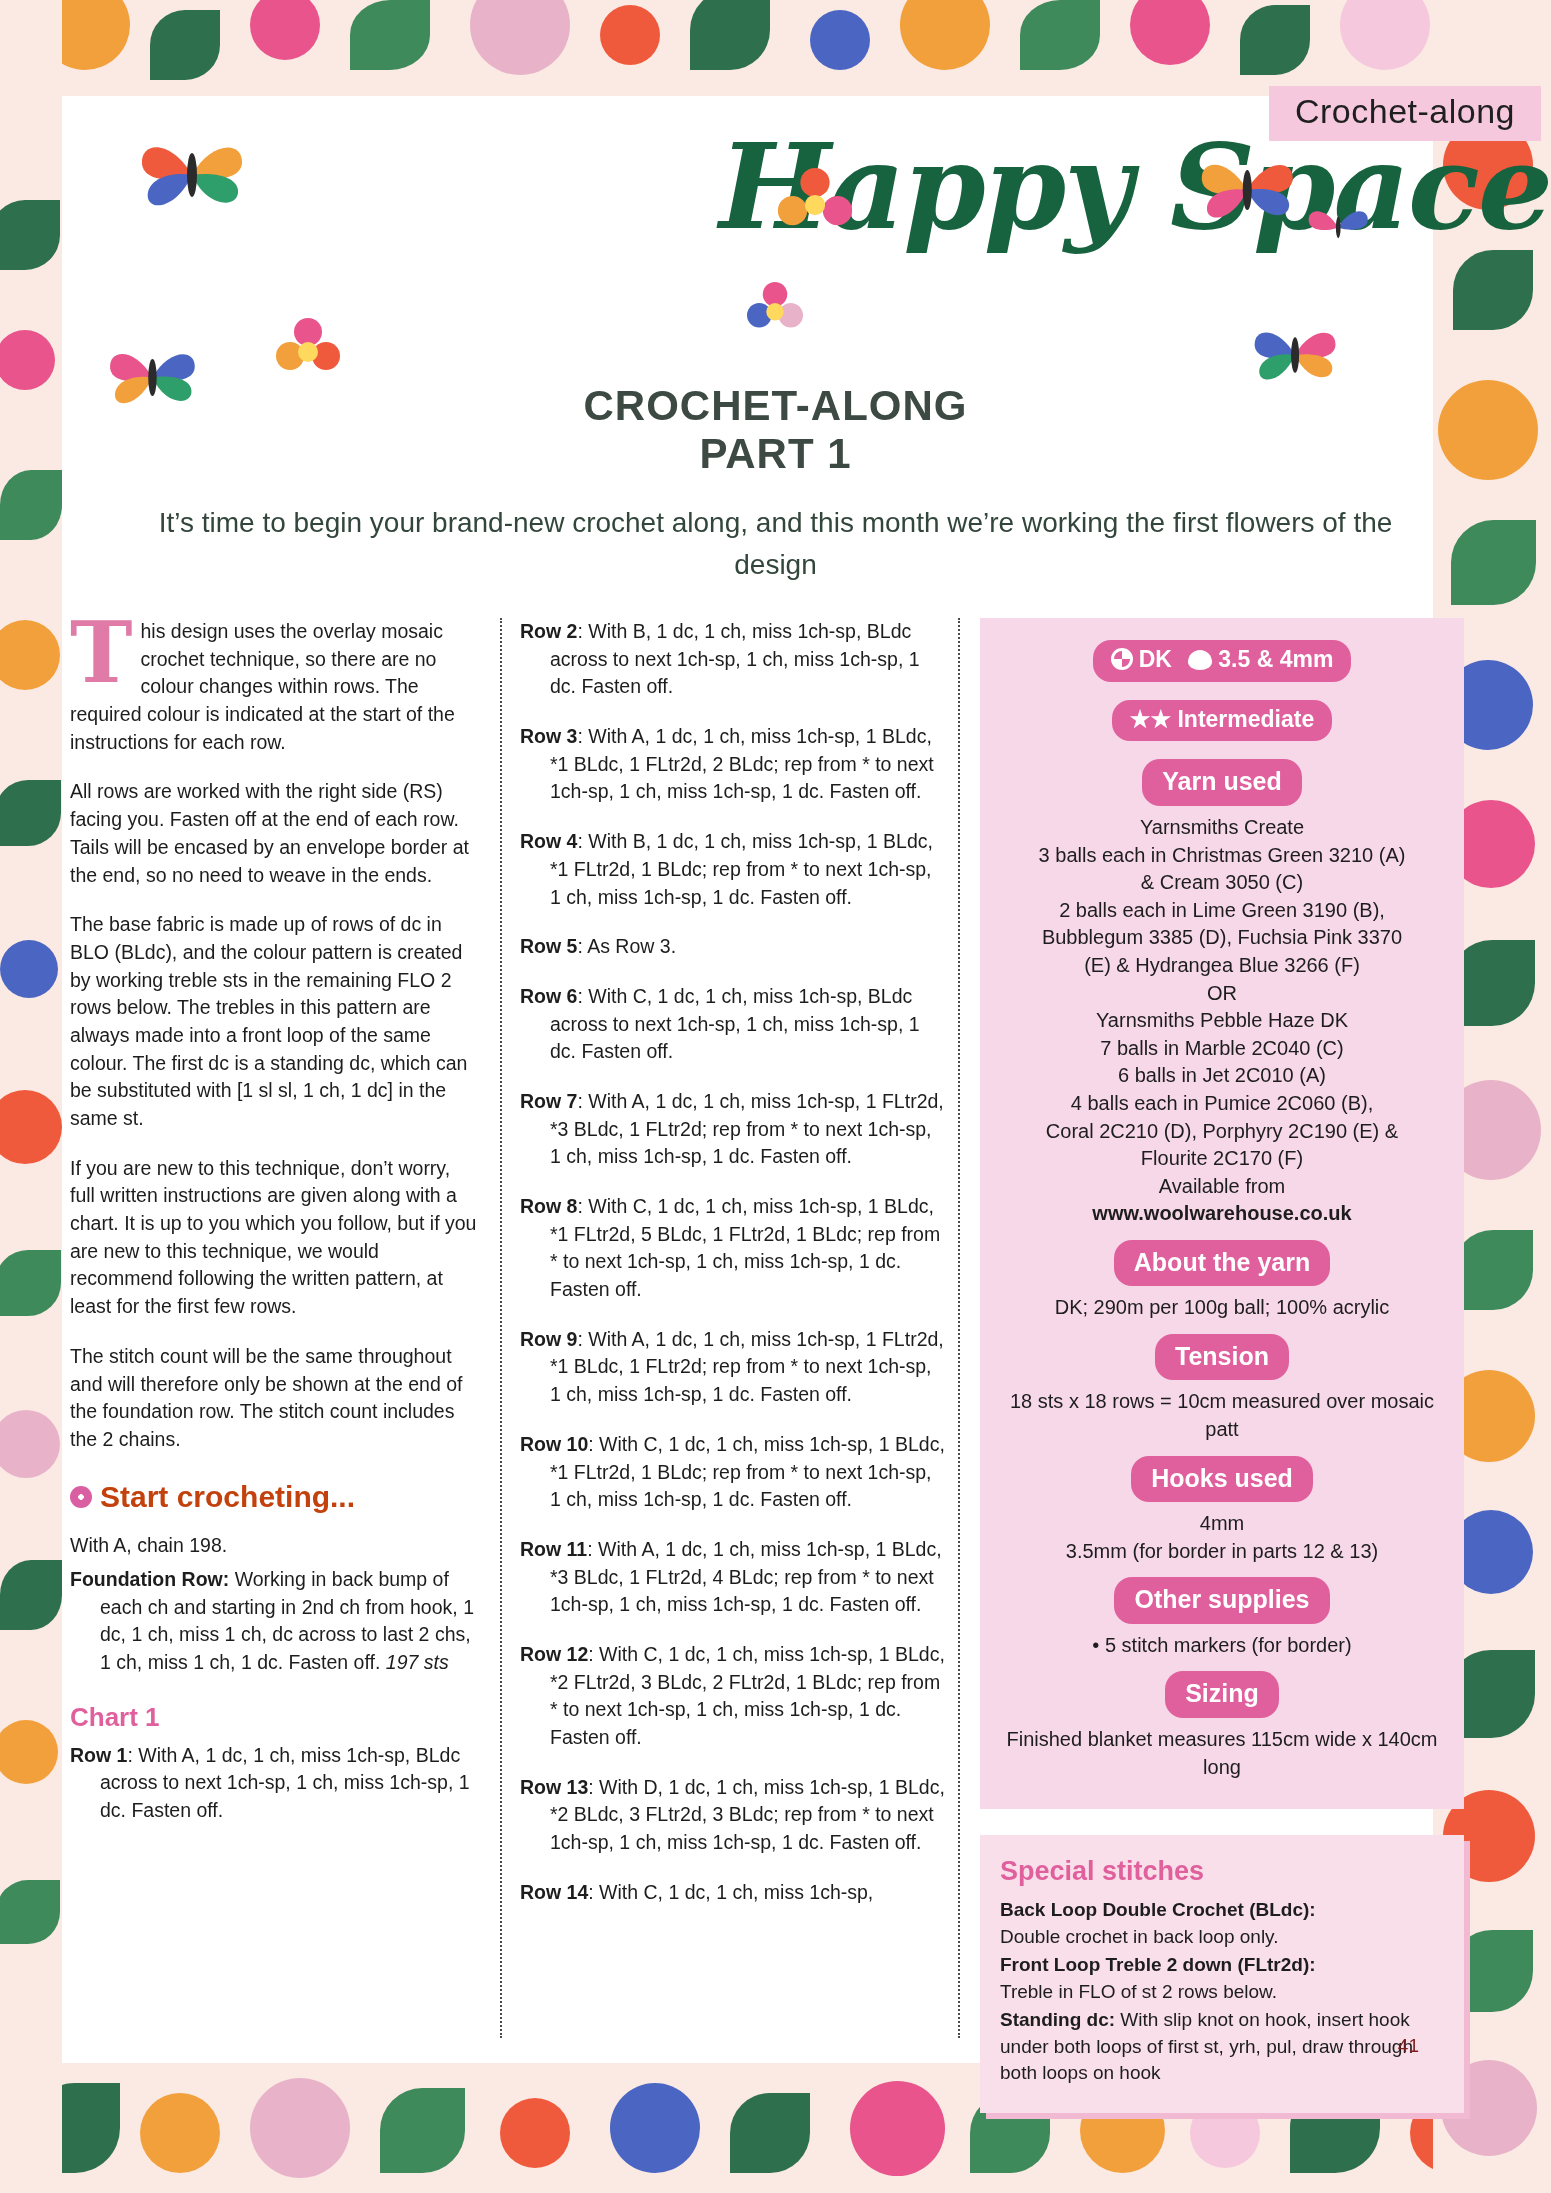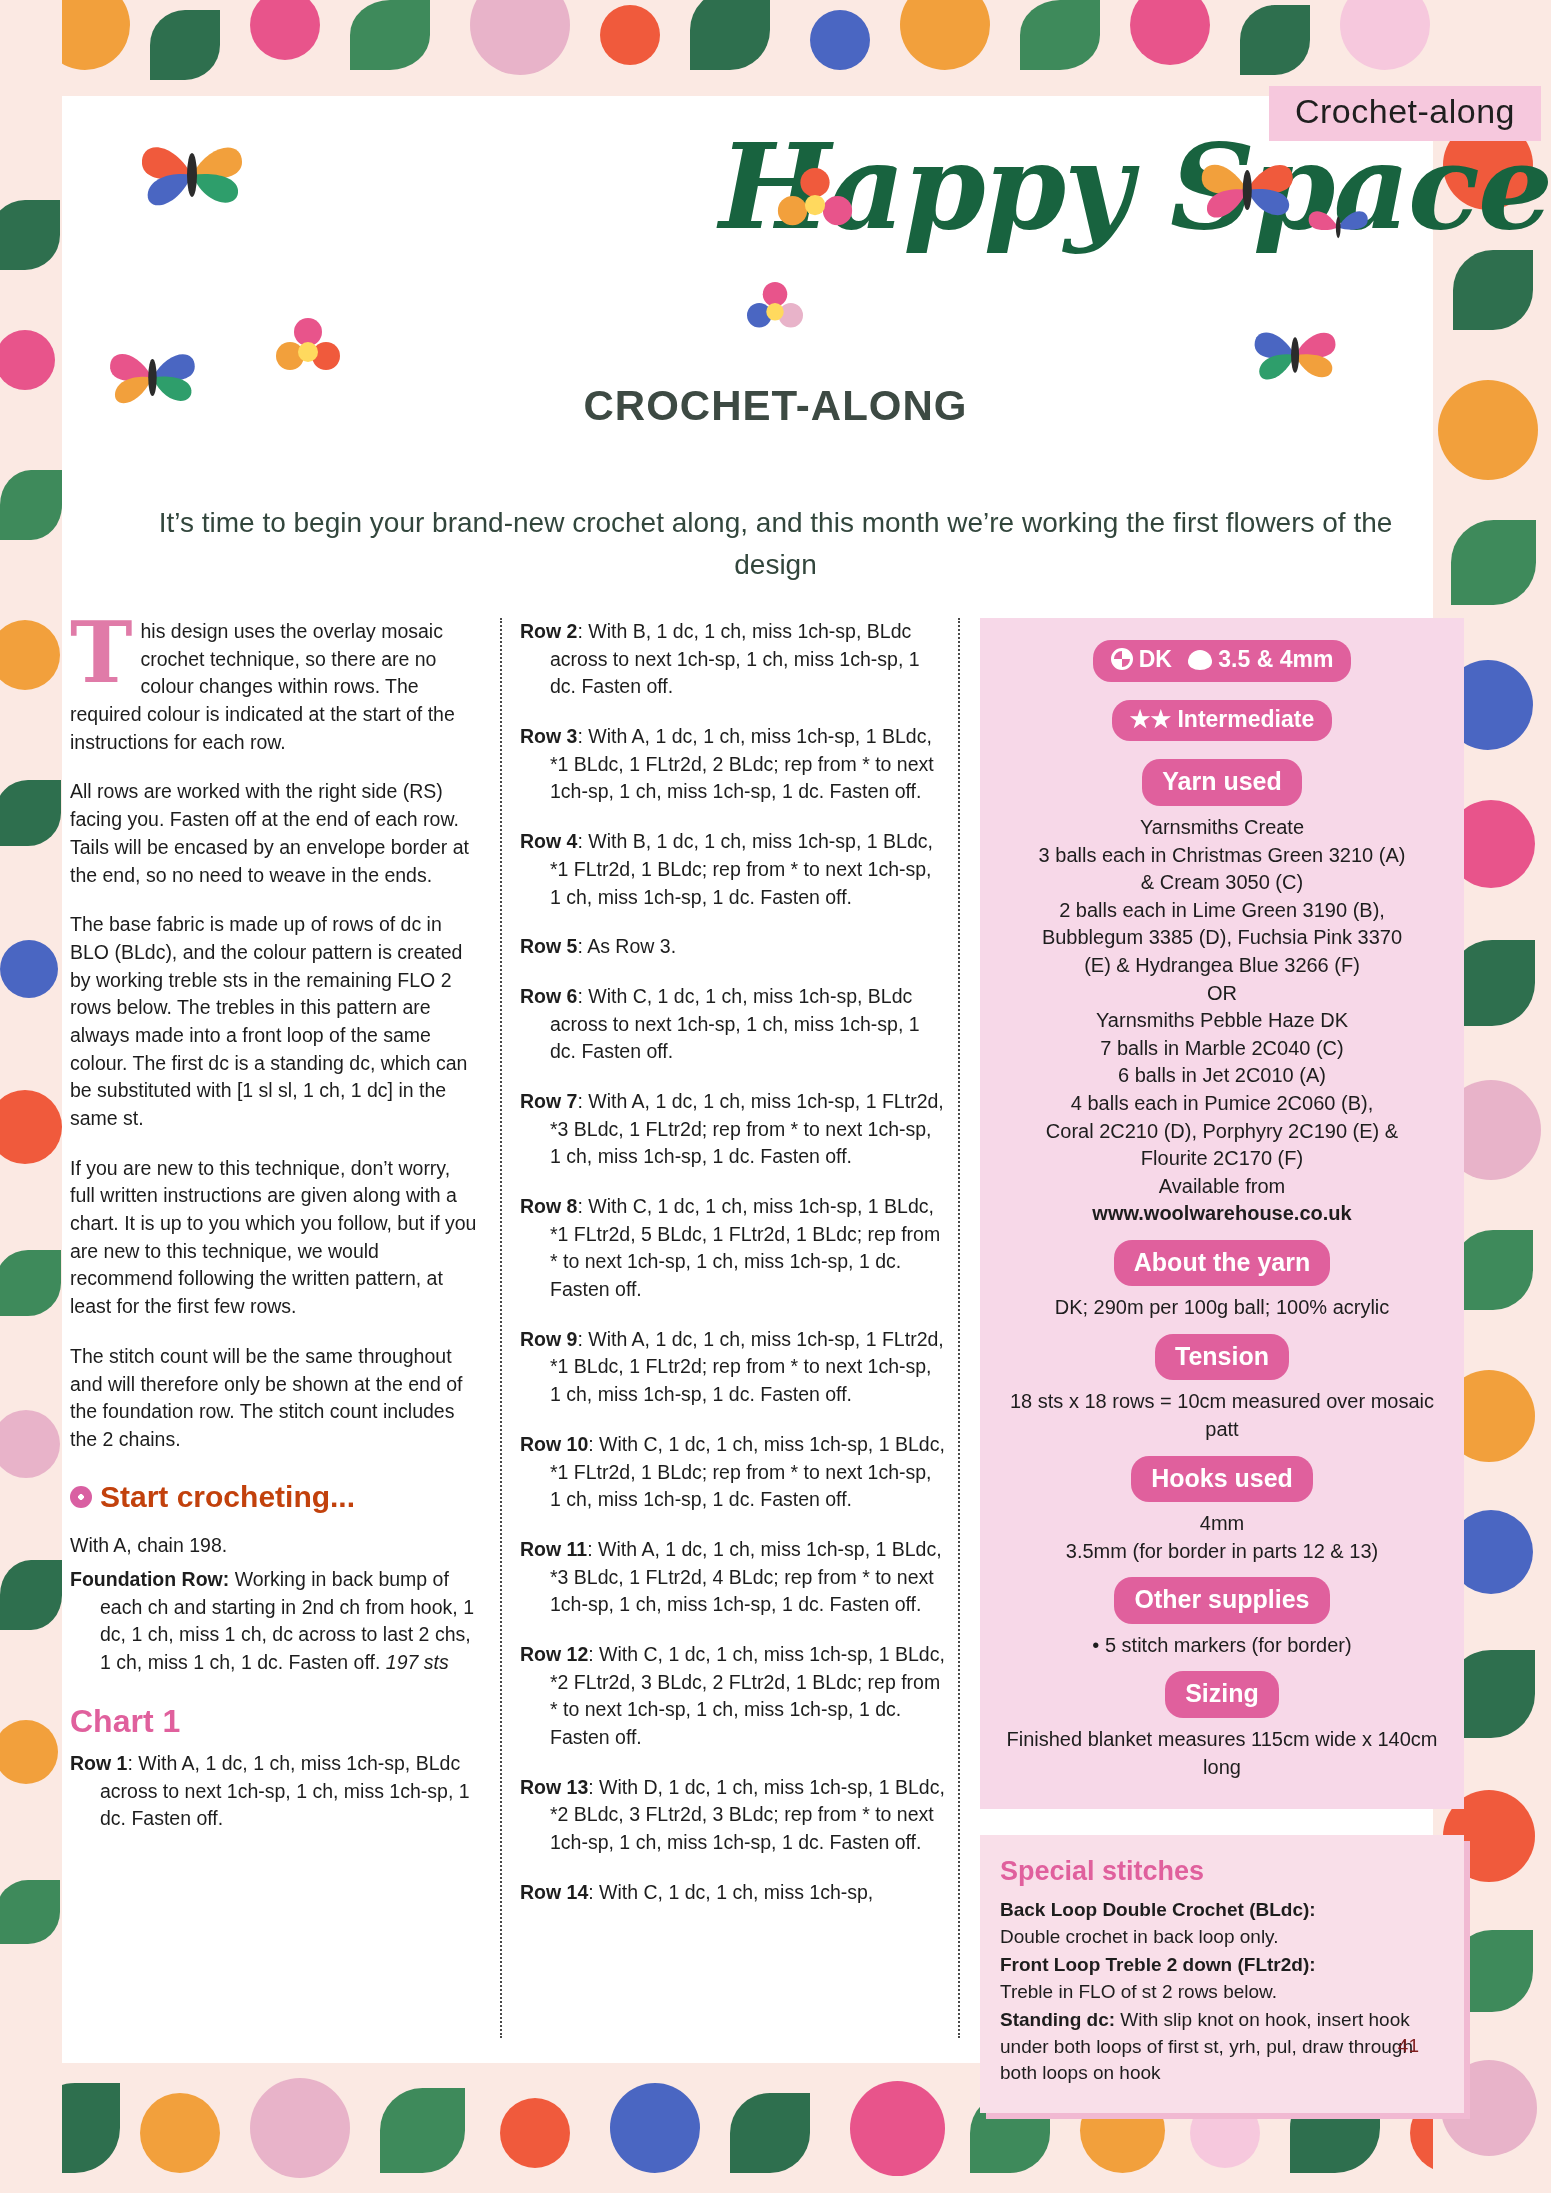--- a/index.html
+++ b/index.html
@@ -104,21 +104,21 @@
   .sect-head {
     color:#c2410c; font-size:30px; font-weight:bold;
     margin:10px 0 14px 0; display:flex; align-items:center; gap:8px;
   }
   .flower-bullet {
     display:inline-block; width:22px; height:22px; border-radius:50%;
     background:
       radial-gradient(circle at 50% 50%, #fff 0 18%, transparent 19%),
       #d95fa2;
   }
-  .chart-head { color:#e0609d; font-size:32px; font-weight:bold; margin:14px 0 6px; }
+  .chart-head { color:#e0609d; font-size:26px; font-weight:bold; margin:14px 0 6px; }
 
   .row-line { margin:0 0 3px 0; padding-left:30px; text-indent:-30px; }
   .row-line b { font-weight:bold; }
   .plain-line { margin:0 0 3px 0; }
 
   
   .info-box {
     background:#f7d8e8;
     padding:16px 18px 22px 18px;
     text-align:center;
@@ -293,20 +293,21 @@
 </svg>
 <svg style="position:absolute;left:770px;top:160px;z-index:6;" width="90" height="90" viewBox="0 0 80 80">
   <circle cx="40" cy="20" r="13" fill="#f05a3c"></circle>
     <circle cx="20" cy="45" r="13" fill="#f2a03c"></circle>
   <circle cx="60" cy="45" r="13" fill="#e8548b"></circle>
     <circle cx="40" cy="40" r="9" fill="#ffd95e"></circle>
 </svg>
 
 <div class="subtitle">
   <div>CROCHET-ALONG</div>
+  <div>PART 1</div>
 </div>
 
 <div class="standfirst">It’s time to begin your brand-new crochet along, and this month we’re working the first flowers of the design</div>
 
 <div class="cols">
   <div class="divider-v div1"></div>
   <div class="divider-v div2"></div>
 
   <div class="col col-1">
     <p><span class="dropcap">T</span><span>his design uses the overlay mosaic crochet technique, so there are no colour changes within rows. The required colour is indicated at the start of the instructions for each row.</span></p>

